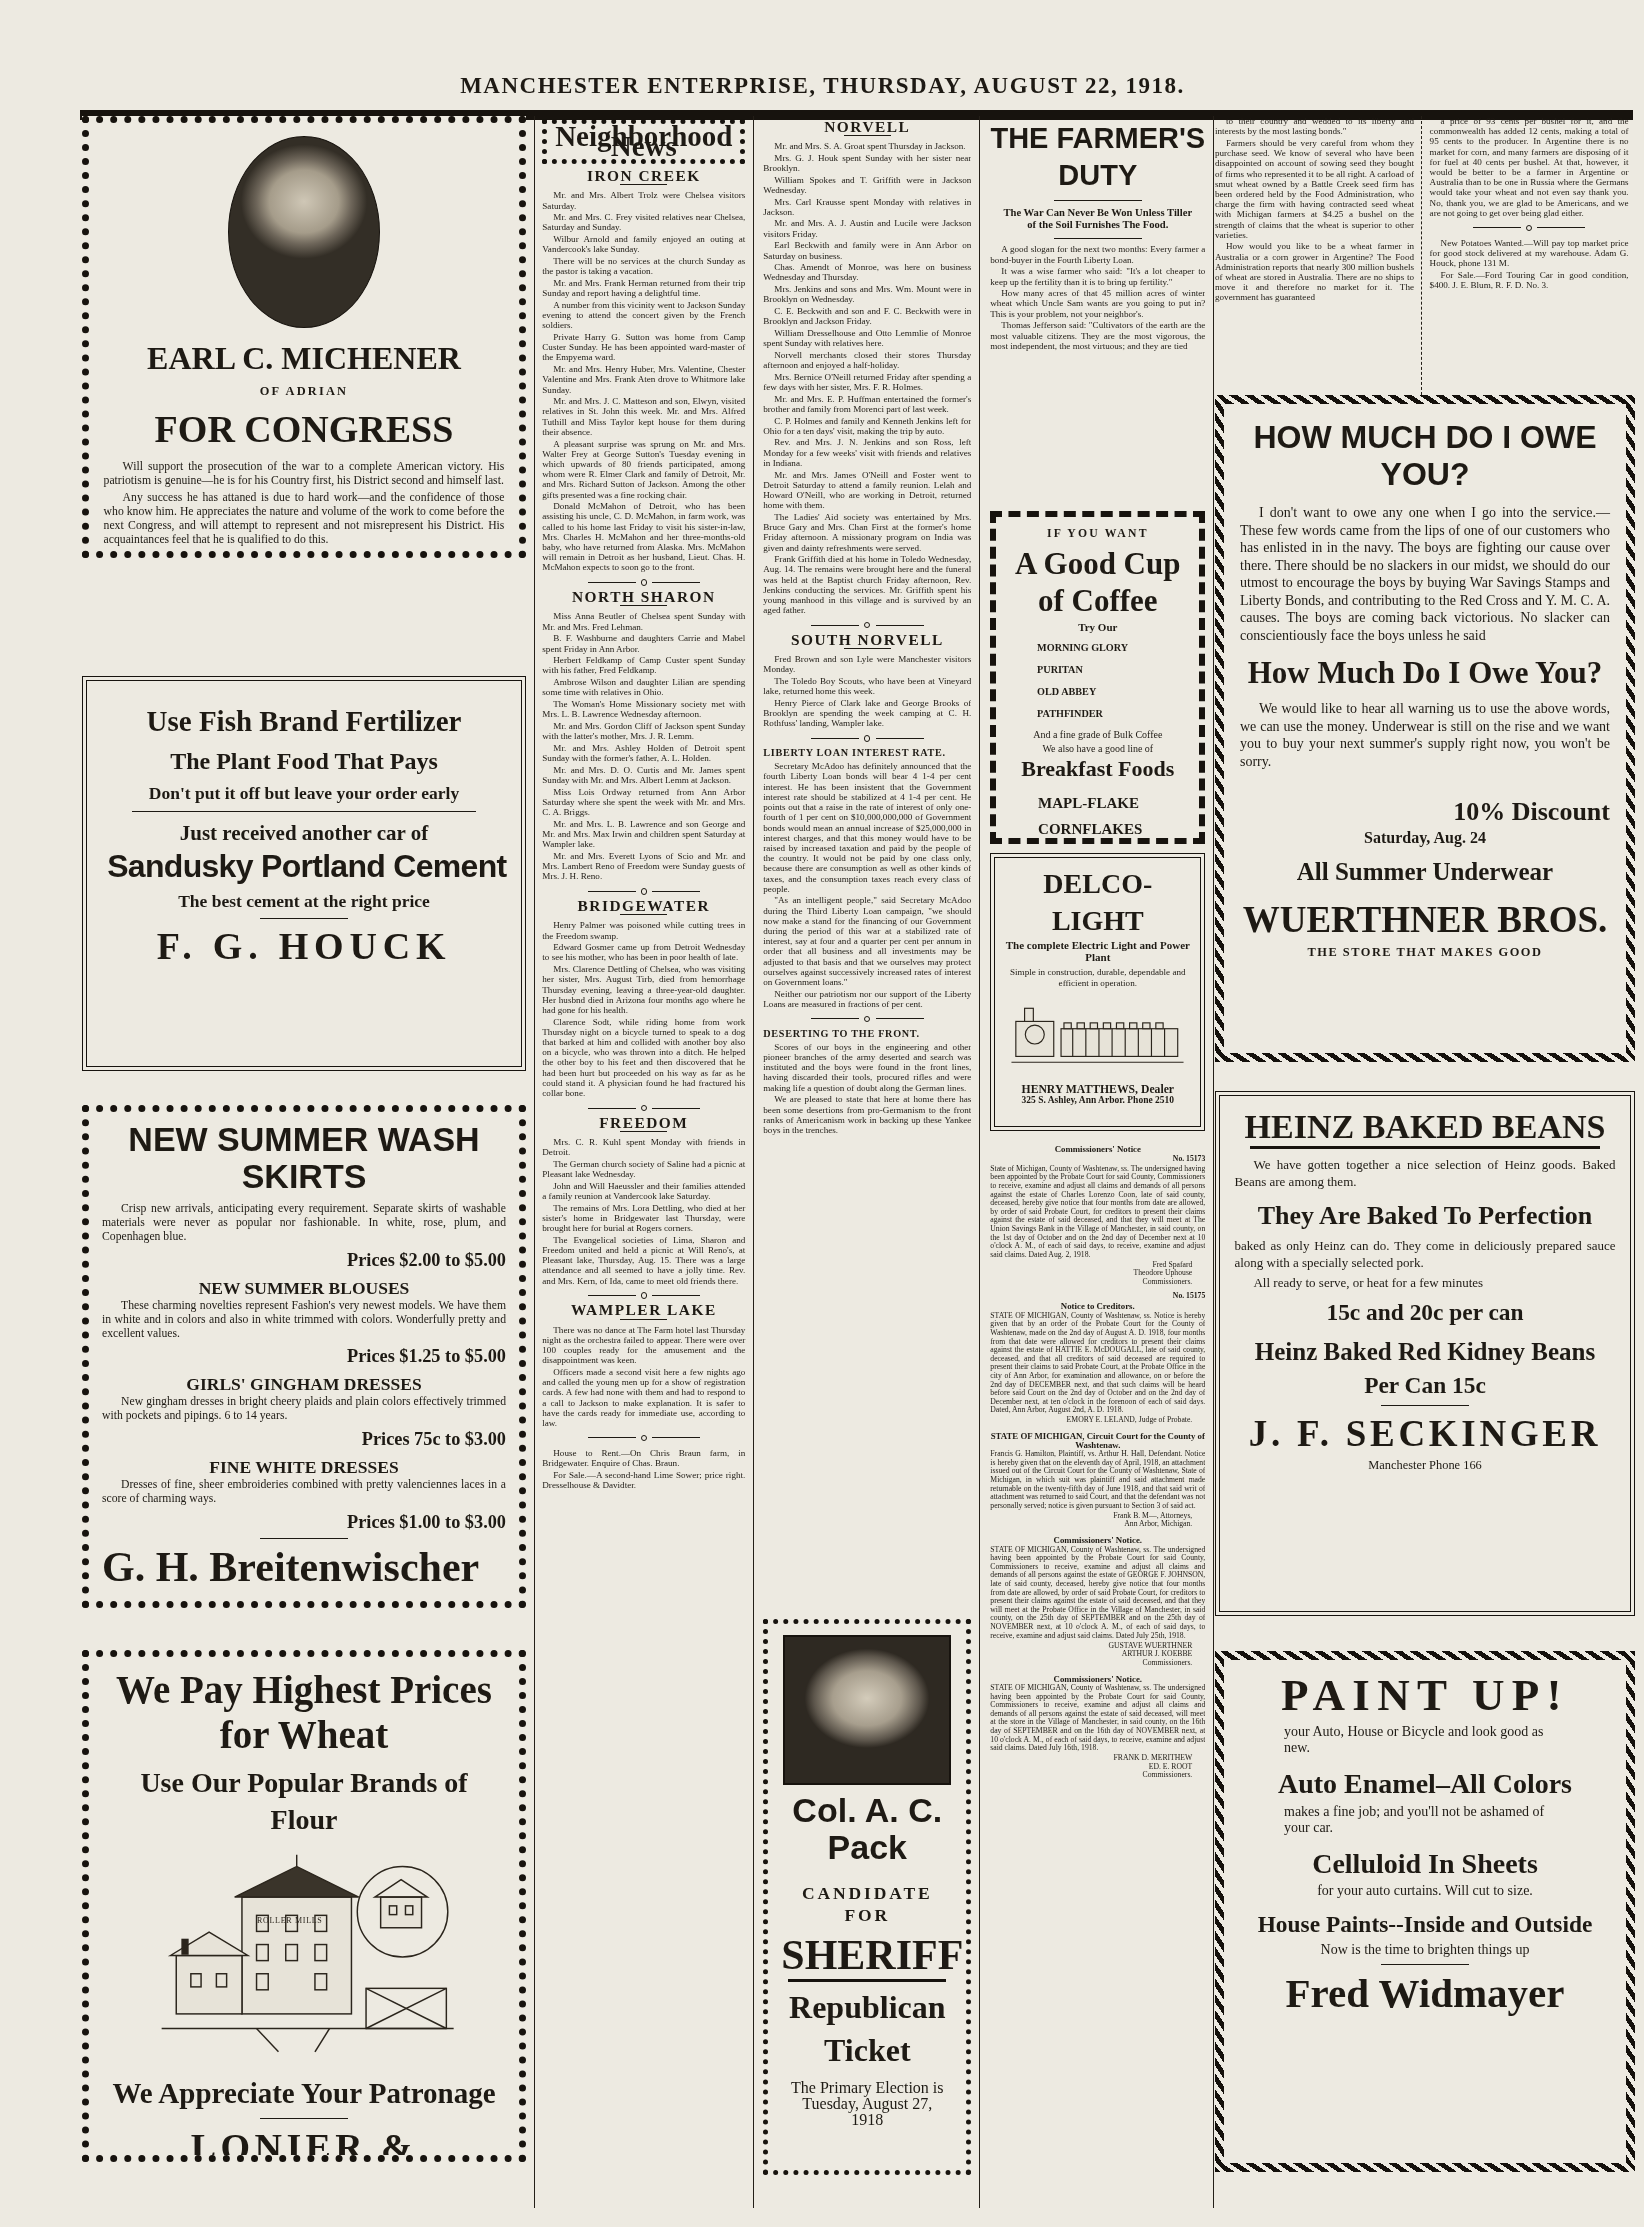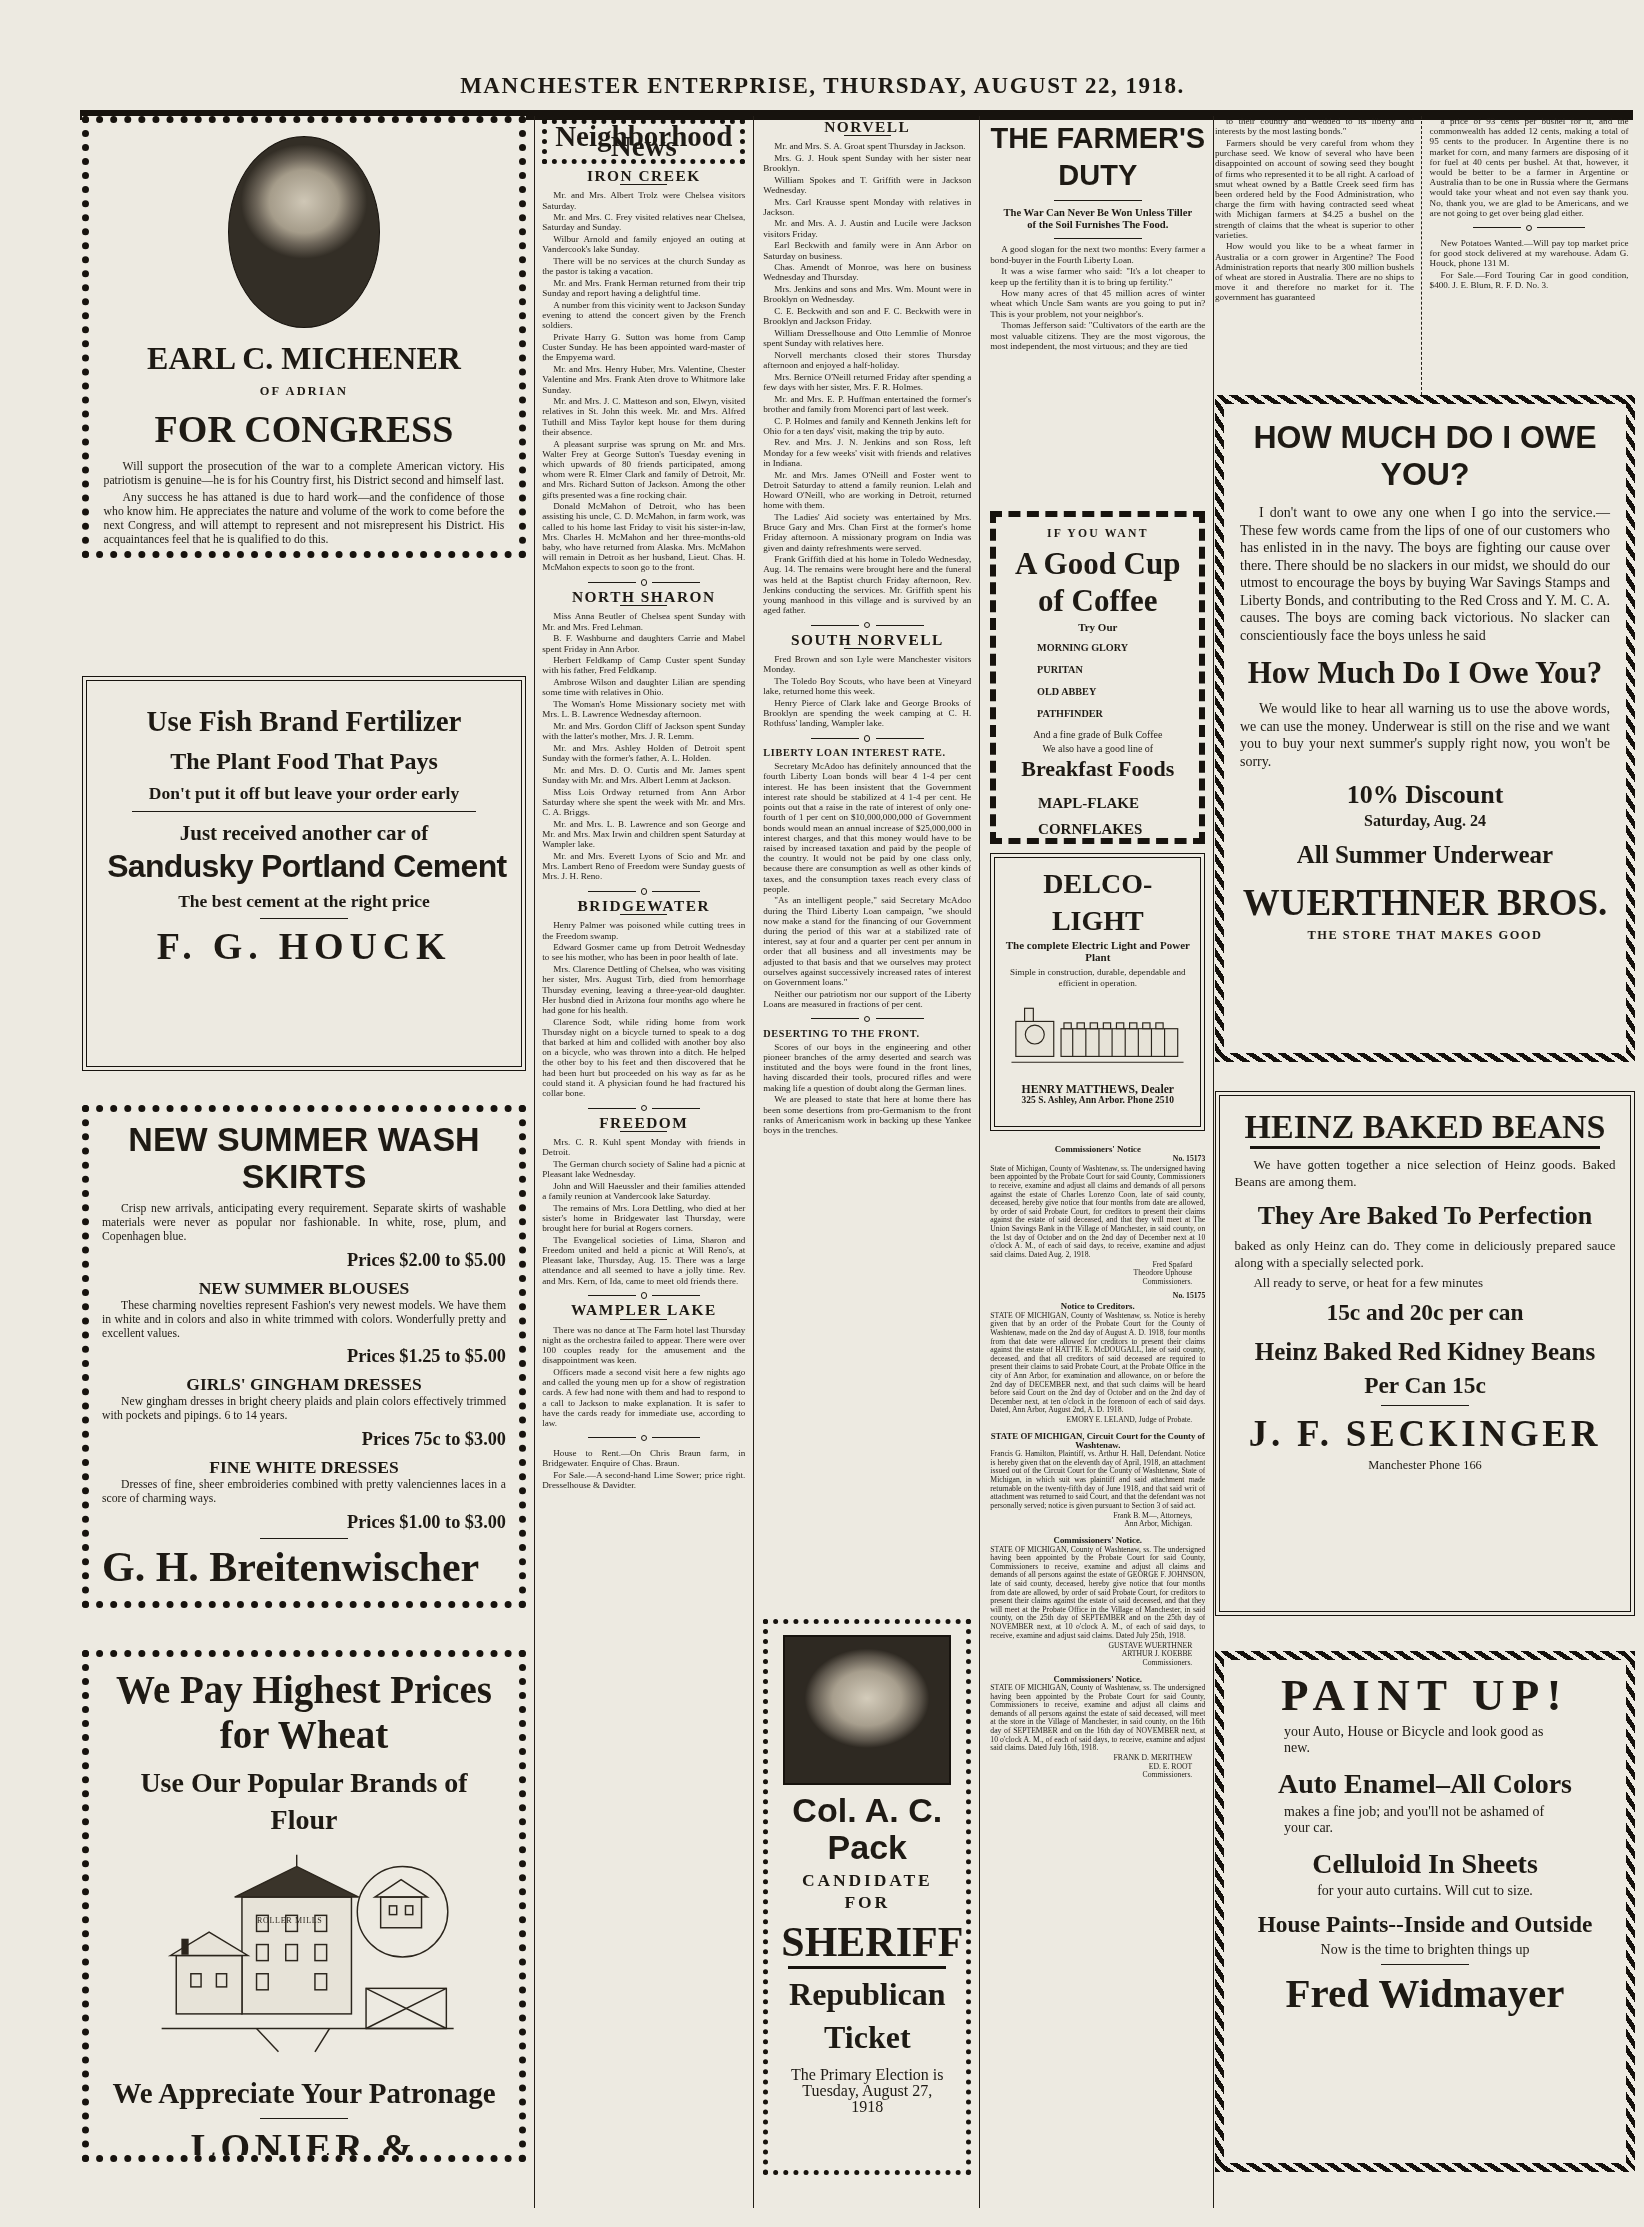--- a/index.html
+++ b/index.html
@@ -285,21 +285,21 @@
         </div>
       <div class="h-small">DESERTING TO THE FRONT.</div>
       <div>
           <p class="para">Scores of our boys in the engineering and other pioneer branches of the army deserted and search was instituted and the boys were found in the front lines, having discarded their tools, procured rifles and were making life a question of doubt along the German lines.</p>
           <p class="para">We are pleased to state that here at home there has been some desertions from pro-Germanism to the front ranks of Americanism work in backing up these Yankee boys in the trenches.</p>
         </div>
     </div>
     <div class="ad b-wave" style="height:556px;margin-top:7.3px;">
       <div class="sq-photo"></div>
       <div class="disp-l sans" style="font-size:34px;">Col. A. C. Pack</div>
-      <div class="disp-s smallcaps" style="margin-top:3px;letter-spacing:2.9px;">CANDIDATE FOR</div>
+      <div class="disp-s smallcaps" style="margin-top:16px;letter-spacing:2.9px;">CANDIDATE FOR</div>
       <div class="disp-xl" style="font-size:42px;margin-top:7.3px;">SHERIFF</div>
       <div class="wu-under"></div>
       <div class="disp-l" style="font-size:32px;">Republican</div>
       <div class="disp-l" style="font-size:32px;margin-top:5.8px;">Ticket</div>
       <div style="font-size:16px;margin-top:14.6px;">The Primary Election is</div>
       <div style="font-size:16px;margin-top:5.8px;">Tuesday, August 27,</div>
       <div style="font-size:16px;margin-top:5.8px;">1918</div>
     </div>
   </div>
 
@@ -429,21 +429,21 @@
 
     <div class="ad b-stripe" style="height:667px;margin-bottom:29px;">
       <div class="disp-l sans" style="font-size:32px;margin-top:4.4px;">HOW MUCH DO I OWE YOU?</div>
       <div class="adbody" style="font-size:14px;line-height:17.5px;margin-top:11.7px;">
         <p class="para">I don't want to owe any one when I go into the service.—These few words came from the lips of one of our customers who has enlisted in in the navy.  The boys are fighting our cause over there.  There should be no slackers in our midst, we should do our utmost to encourage the boys by buying War Savings Stamps and Liberty Bonds, and contributing to the Red Cross and Y. M. C. A. causes.  The boys are coming back victorious.  No slacker can conscientiously face the boys unless he said</p>
       </div>
       <div class="disp-l" style="font-size:31px;margin-top:10.2px;">How Much Do I Owe You?</div>
       <div class="adbody" style="font-size:14px;line-height:17.5px;margin-top:8.8px;">
         <p class="para">We would like to hear all warning us to use the above words, we can use the money. Underwear is still on the rise and we want you to buy your next summer's supply right now, you won't be sorry.</p>
       </div>
-      <div class="disp-m" style="font-size:26px;margin-top:10px;">10% Discount</div>
+      <div class="disp-m" style="font-size:26px;margin-top:27px;text-align:right;">10% Discount</div>
       <div style="font-weight:bold;font-size:16px;margin-top:2.9px;">Saturday, Aug. 24</div>
       <div class="disp-m" style="font-size:25px;margin-top:10.2px;">All Summer Underwear</div>
       <div class="disp-xl" style="font-size:37px;margin-top:11.7px;">WUERTHNER BROS.</div>
       <div style="font-weight:bold;font-size:12.4px;letter-spacing:1.5px;margin-top:2.9px;">THE STORE THAT MAKES GOOD</div>
     </div>
 
     <div class="ad frame2" style="height:525px;margin-bottom:35px;">
       <div class="inner" style="height:100%;box-sizing:border-box;">
         <div class="disp-l" style="font-size:34px;">HEINZ BAKED BEANS</div>
         <div class="wu-under"></div>

